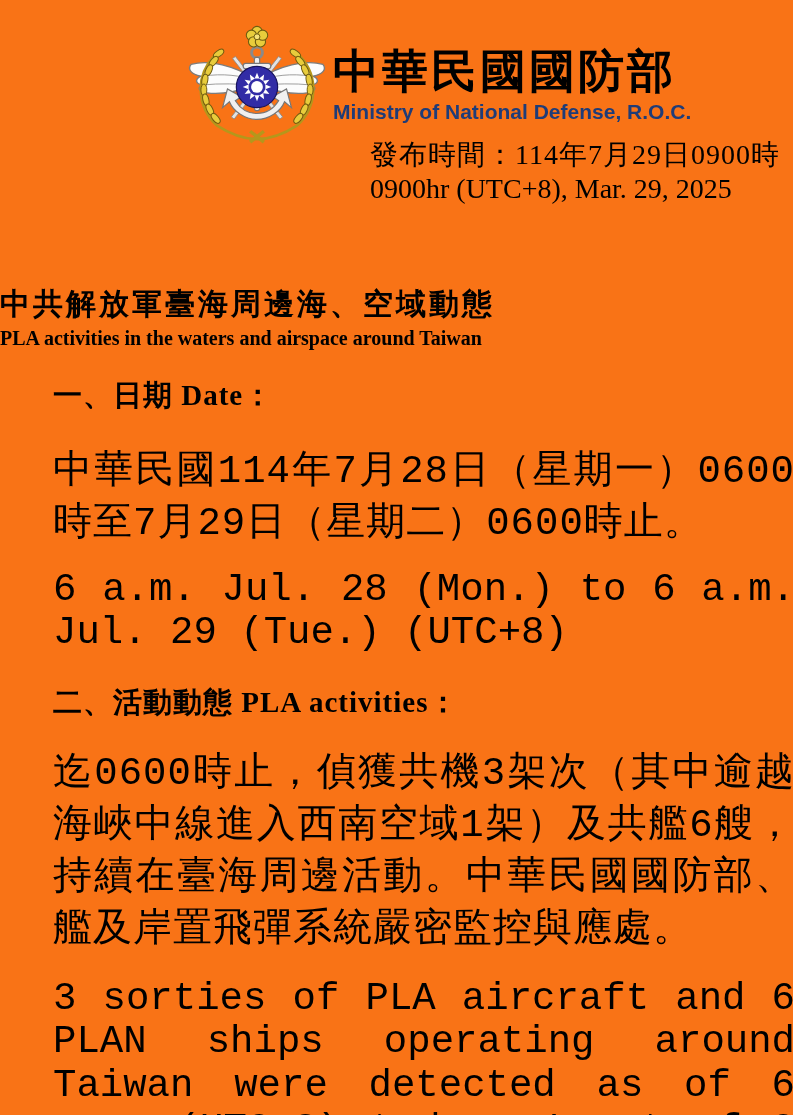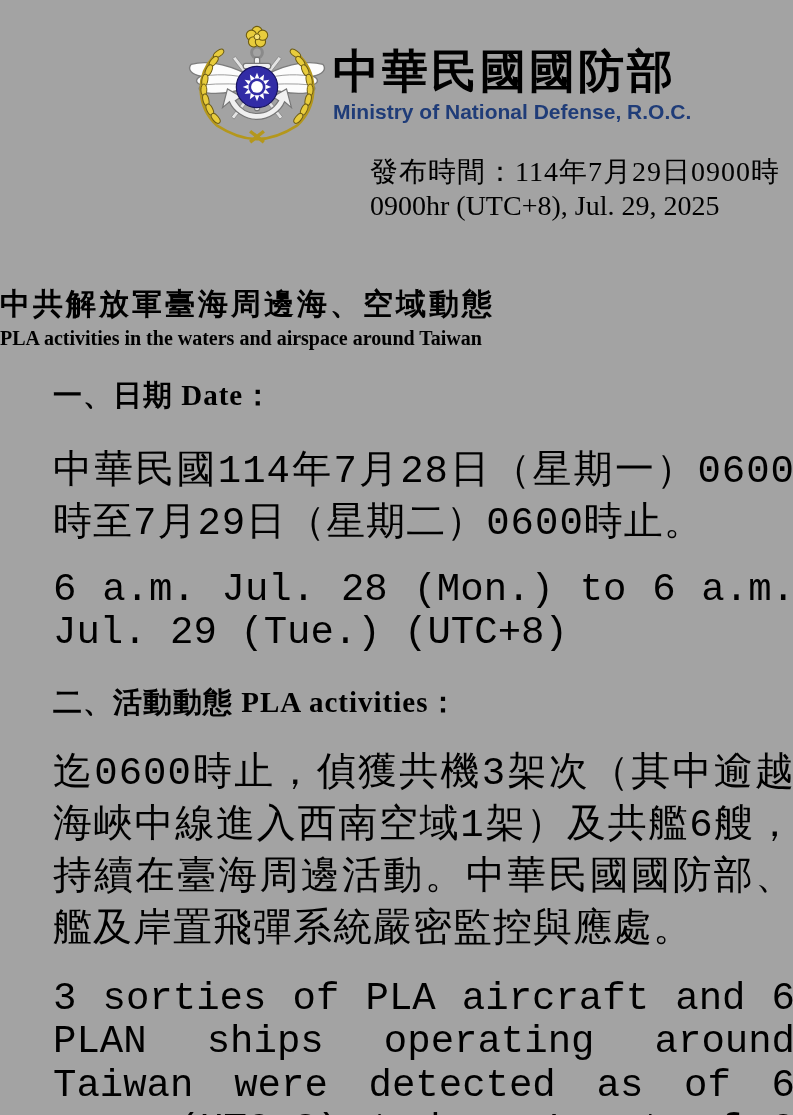--- a/index.html
+++ b/index.html
@@ -1,21 +1,21 @@
 <!DOCTYPE html>
 <html><head>
 <meta charset="utf-8">
 <style>
   * { margin: 0; padding: 0; box-sizing: border-box; }
   html, body { background: #ffffff; }
   .page {
     position: relative;
     width: 793px;
     height: 1115px;
-    background: #a3a3a3;
+    background: #f97316;
     overflow: hidden;
     font-family: "Liberation Serif", serif;
     color: #000000;
   }
 
   
   .header {
     position: absolute;
     top: 24px;
     left: 183px;
@@ -37,21 +37,21 @@
     font-family: "Liberation Sans", sans-serif;
     font-size: 21px;
     font-weight: bold;
     color: #1f3c78;
     white-space: nowrap;
   }
 
   
   .release {
     position: absolute;
-    top: 155px;
+    top: 138px;
     left: 370px;
     font-size: 28px;
     line-height: 1.2;
   }
   .release .zh { letter-spacing: 1px; white-space: nowrap; }
   .release .en { white-space: nowrap; }
 
   
   .title-block {
     position: absolute;
@@ -174,21 +174,21 @@
     </svg>
 
     <div class="org-names">
       <div class="org-zh">中華民國國防部</div>
       <div class="org-en">Ministry of National Defense, R.O.C.</div>
     </div>
   </div>
 
   <div class="release">
     <div class="zh">發布時間：114年7月29日0900時</div>
-    <div class="en">0900hr (UTC+8), Jul. 29, 2025</div>
+    <div class="en">0900hr (UTC+8), Mar. 29, 2025</div>
   </div>
 
   <div class="title-block">
     <div class="title-zh">中共解放軍臺海周邊海、空域動態</div>
     <div class="title-en">PLA activities in the waters and airspace around Taiwan</div>
   </div>
 
   <div class="content">
 
     <div class="sec-heading">一、日期 Date：</div>

